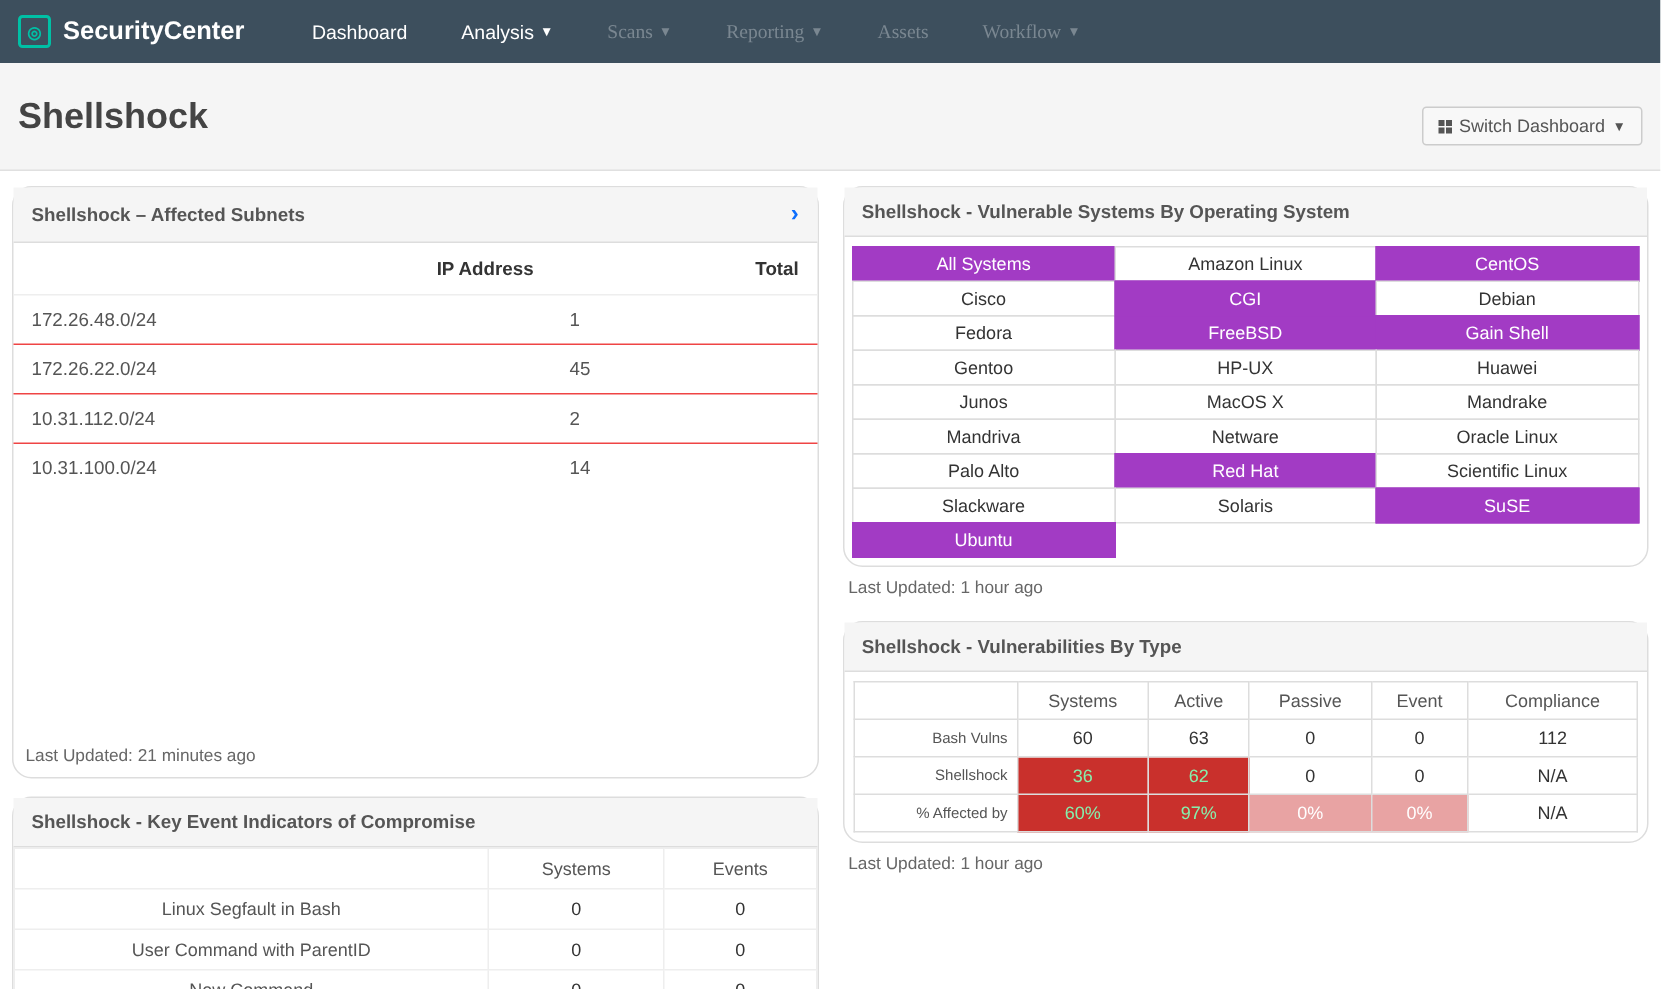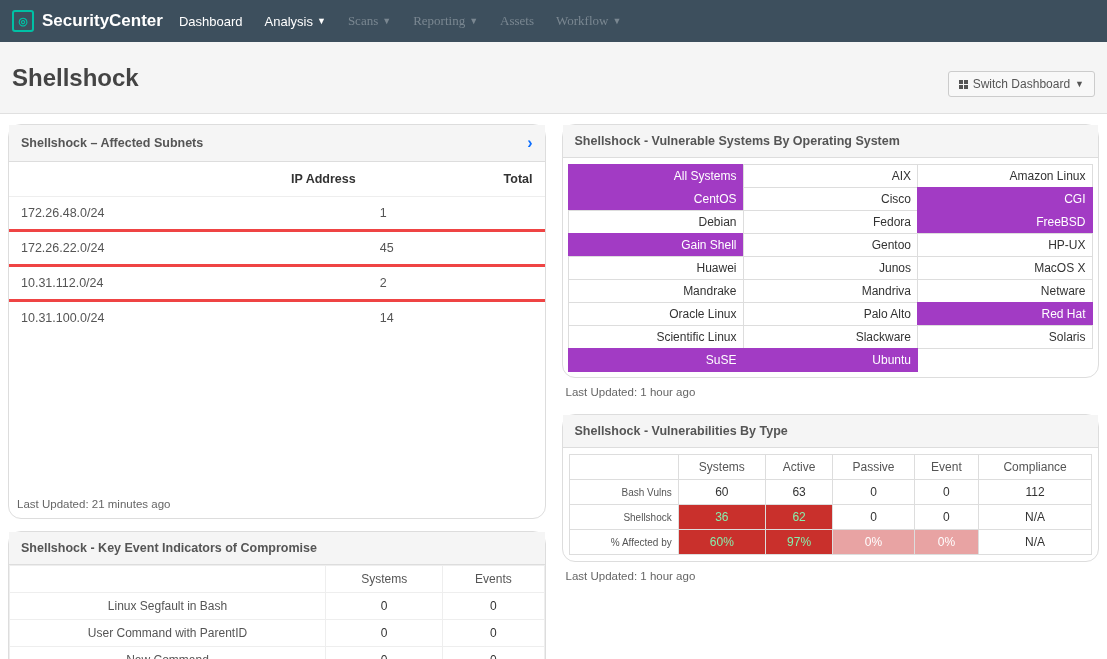--- a/index.html
+++ b/index.html
@@ -1,42 +1,42 @@
 <!DOCTYPE html>
 <html><head>
 <meta charset="utf-8">
 <style>
 * { margin: 0; padding: 0; box-sizing: border-box; }
 body { font-family: -apple-system, BlinkMacSystemFont, "Segoe UI", Arial, sans-serif; font-size: 13px; color: #333; background: #fff; }
 .navbar { background: #3d4f5d; height: 42px; display: flex; align-items: center; padding: 0 12px; }
 .logo { display: flex; align-items: center; color: #fff; font-size: 17px; font-weight: 600; }
 .logo-icon { width: 22px; height: 22px; border: 2px solid #00c0a5; border-radius: 3px; display: inline-flex; align-items: center; justify-content: center; margin-right: 8px; color: #00c0a5; font-size: 11px; }
-.nav-items { display: flex; margin-left: 16px; gap: 22px; }
+.nav-items { display: flex; margin-left: 45px; gap: 36px; }
 .nav-item { color: #fff; font-size: 13px; cursor: pointer; display: flex; align-items: center; gap: 4px; }
 .nav-item.disabled { color: #7a8791; font-family: Liberation Serif, serif; }
 .caret { font-size: 9px; }
 .header-bar { background: #f5f5f5; border-bottom: 1px solid #e0e0e0; padding: 16px 12px; display: flex; justify-content: space-between; align-items: center; }
 .page-title { font-size: 24px; color: #444; font-weight: 600; }
 .switch-btn { background: #f8f8f8; border: 1px solid #ccc; border-radius: 3px; padding: 5px 10px; font-size: 12px; cursor: pointer; display: flex; align-items: center; gap: 5px; color: #555; margin-top: 13px; }
 .dashboard { display: flex; gap: 16px; padding: 10px 8px; }
 .col { flex: 1; display: flex; flex-direction: column; gap: 12px; }
 .panel { border: 1px solid #ddd; border-radius: 13px; }
 .panel-header { background: #f5f5f5; border-bottom: 1px solid #ddd; padding: 9px 12px; font-size: 12.5px; font-weight: 600; color: #555; display: flex; justify-content: space-between; align-items: center; }
 .panel-header .chev { color: #0d6efd; font-size: 16px; cursor: pointer; }
 .panel-body { padding: 0; }
 .tbl { width: 100%; border-collapse: collapse; }
 .tbl th { text-align: right; padding: 10px 12px; font-size: 12.5px; font-weight: 600; color: #333; border-bottom: 1px solid #eee; }
-.tbl td { padding: 9px 12px; font-size: 12.5px; color: #555; border-bottom: 3px solid #ef4444; }
+.tbl td { padding: 9px 12px; font-size: 12.5px; color: #555; border-bottom: 1px solid #ef4444; }
 .tbl tr:last-child td { border-bottom: none; }
 .panel-footer { padding: 8px 4px 4px 4px; font-size: 11.5px; color: #666; }
 .panel.sp { min-height: 395px; display: flex; flex-direction: column; }
 .panel.sp .panel-body { flex: 1; }
 .panel.sp .panel-footer { margin-top: auto; padding: 8px 8px; }
 .os-grid { display: grid; grid-template-columns: repeat(3, 1fr); gap: 0; }
-.os-cell { border: 1px solid #ddd; margin: -0.5px; text-align: right; padding: 4px 6px; font-size: 12px; cursor: pointer; }
+.os-cell { border: 1px solid #ddd; margin: -0.5px; text-align: center; padding: 4px 6px; font-size: 12px; cursor: pointer; }
 .os-cell.purple { background: #a23bc4; color: #fff; border-color: #a23bc4; }
 .matrix { width: 100%; border-collapse: collapse; }
 .matrix th, .matrix td { border: 1px solid #ddd; padding: 5px 6px; font-size: 12px; text-align: center; }
 .matrix th { font-weight: 400; color: #555; background: #fff; }
 .matrix .rowlabel { text-align: right; color: #555; font-size: 10px; background: #fff; }
 .cell-red { background: #c9302c; color: #86efac; }
 .cell-pink { background: #e8a3a3; color: #fff; }
 .ioc { width: 100%; border-collapse: collapse; }
 .ioc th, .ioc td { border: 1px solid #eee; padding: 6px 10px; font-size: 12px; text-align: center; }
 .ioc th { font-weight: 400; color: #555; }
@@ -173,21 +173,20 @@
   <div class="col">
 
     <div>
       <div class="panel">
         <div class="panel-header">
           <span>Shellshock - Vulnerable Systems By Operating System</span>
         </div>
         <div class="panel-body" style="padding:6px;">
           <div class="os-grid" id="os-grid">
               <div class="os-cell purple">All Systems</div>
-              <div class="os-cell">AIX</div>
               <div class="os-cell">Amazon Linux</div>
               <div class="os-cell purple">CentOS</div>
               <div class="os-cell">Cisco</div>
               <div class="os-cell purple">CGI</div>
               <div class="os-cell">Debian</div>
               <div class="os-cell">Fedora</div>
               <div class="os-cell purple">FreeBSD</div>
               <div class="os-cell purple">Gain Shell</div>
               <div class="os-cell">Gentoo</div>
               <div class="os-cell">HP-UX</div>

